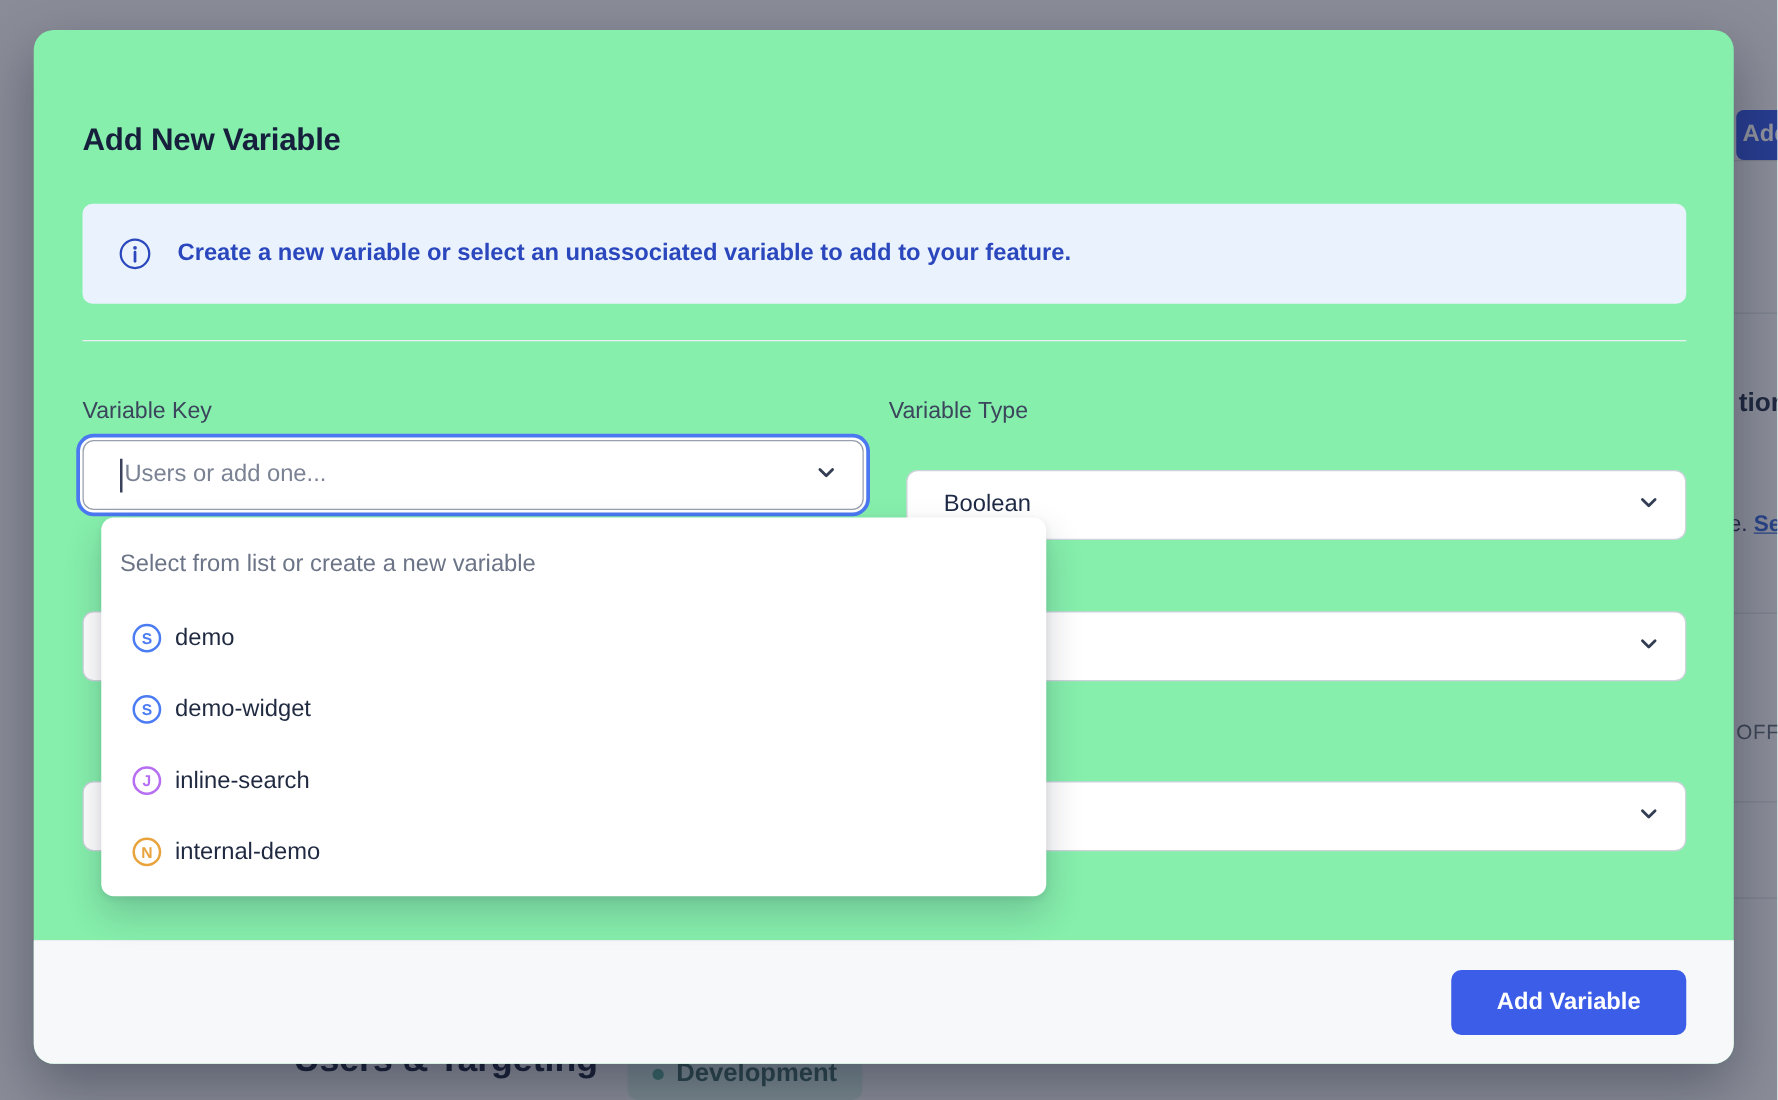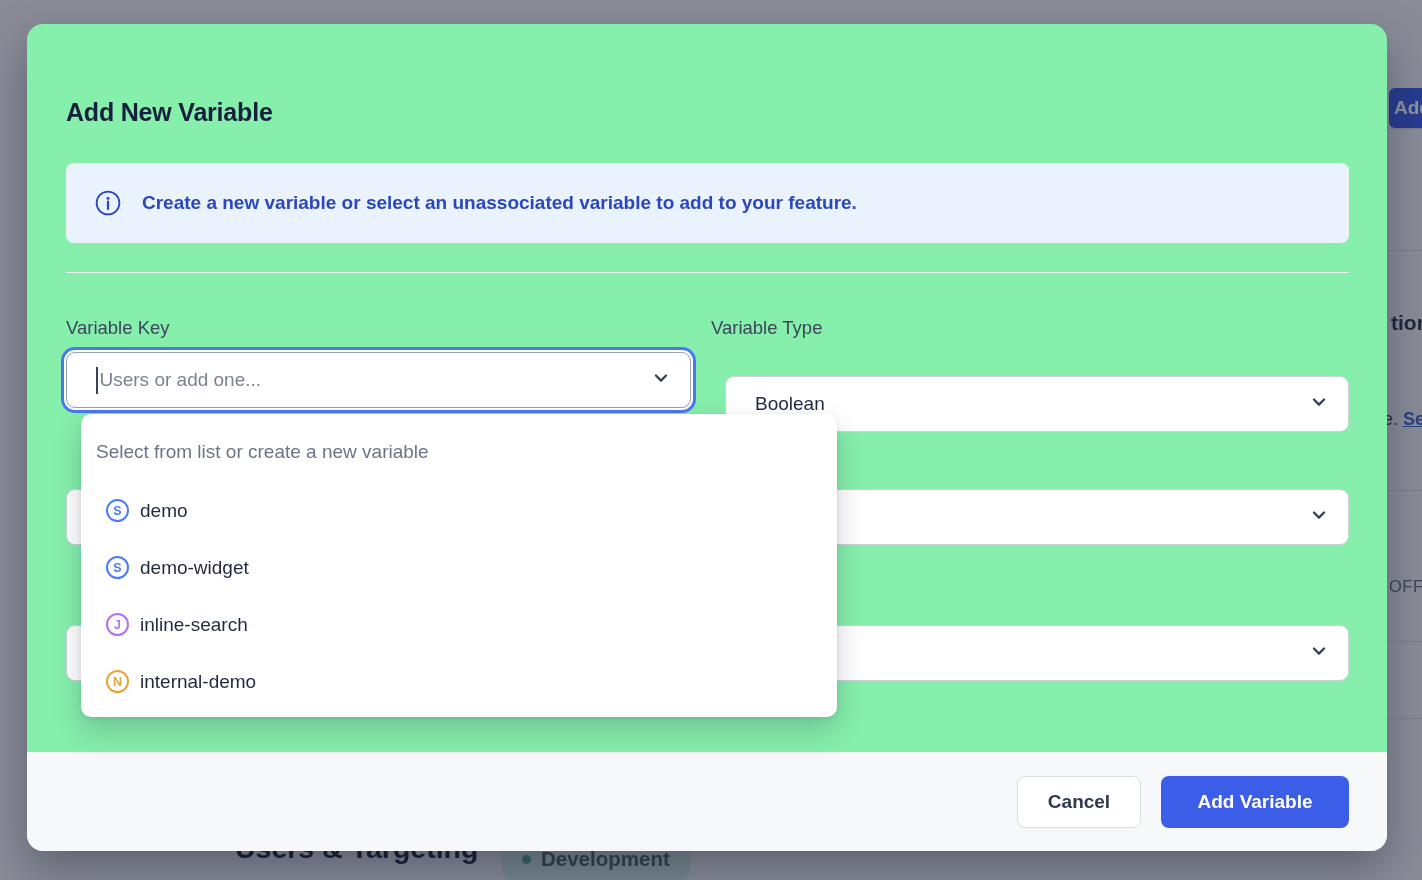--- a/index.html
+++ b/index.html
@@ -205,18 +205,17 @@
           <span class="dd-item-label">inline-search</span>
         </div>
         <div class="dd-item">
           <span class="type-icon" style="color: rgb(232, 163, 60);">N</span>
           <span class="dd-item-label">internal-demo</span>
         </div>
       </div>
     </div>
 
     <div class="footer">
-      <button class="btn btn-cancel">Cancel</button>
       <button class="btn btn-primary">Add Variable</button>
     </div>
 
   </div>
 </div>
 
 </body></html>

